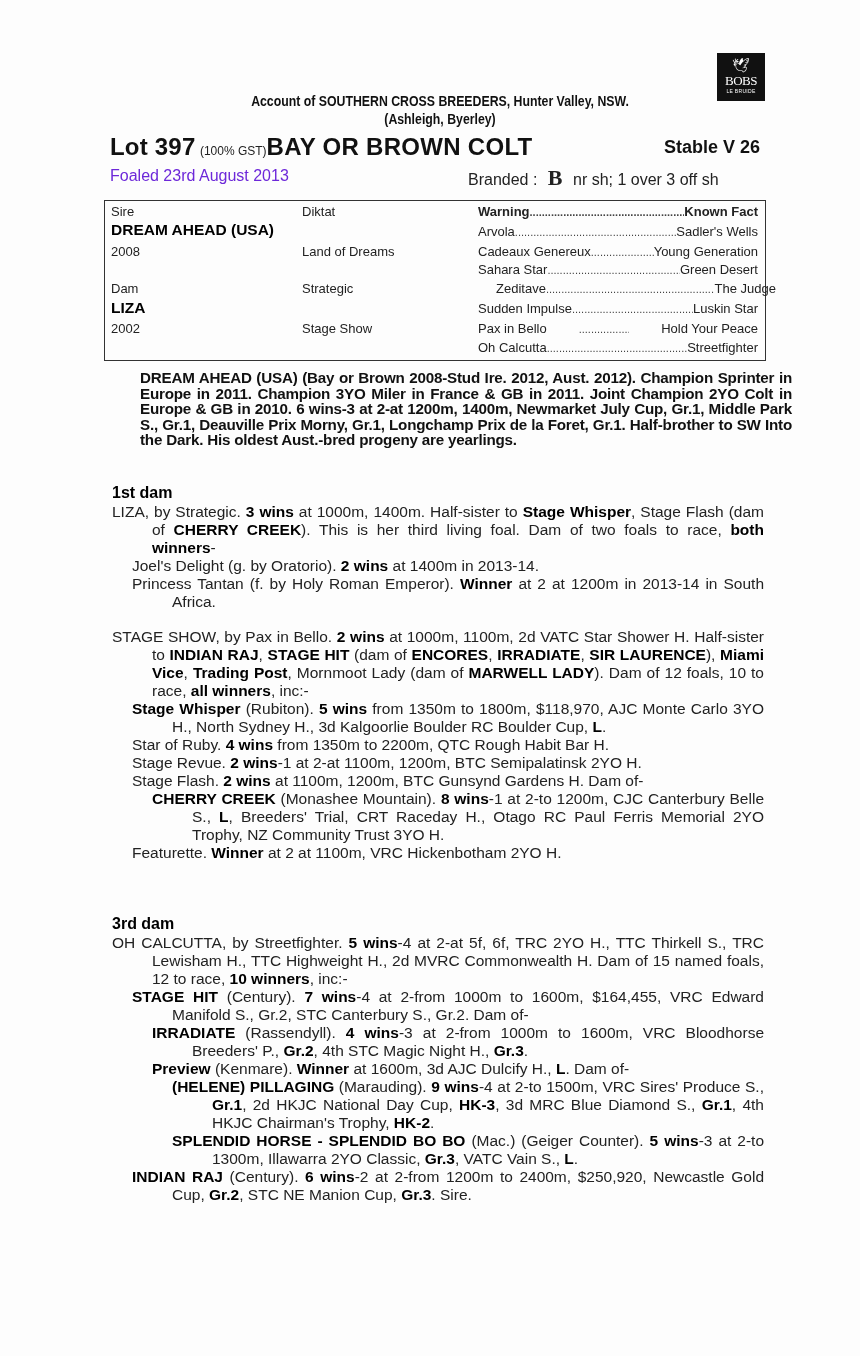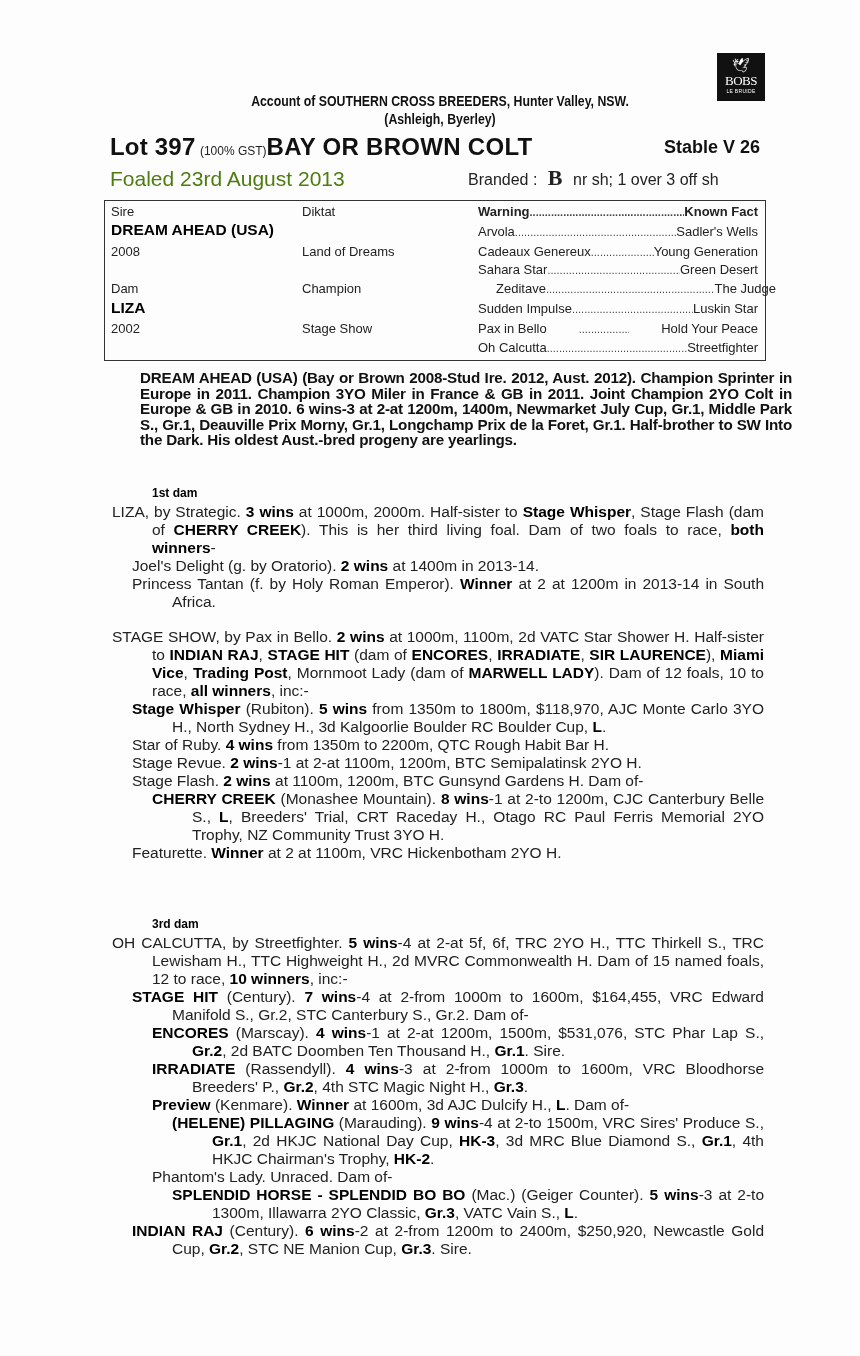--- a/index.html
+++ b/index.html
@@ -10,35 +10,35 @@
   .logo .bird { font-size:14px; line-height:18px; margin-top:3px; }
   .logo .name { font-family:"Liberation Serif", serif; font-size:13px; line-height:13px; letter-spacing:-0.5px; }
   .logo .sub { font-size:5px; line-height:8px; letter-spacing:0.3px; }
   .account { left:100px; width:680px; text-align:center; font-weight:bold; font-size:15px; line-height:18px;
              transform:scaleX(0.82); transform-origin:center; }
   .lot-line { left:110px; top:133px; width:660px; height:30px; white-space:nowrap; }
   .lot-line .lot { font-weight:900; font-size:24px; letter-spacing:0.2px; }
   .lot-line .gst { font-size:12px; color:#222; }
   .lot-line .desc { font-weight:900; font-size:24px; letter-spacing:0.3px; }
   .lot-line .stable { position:absolute; right:10px; top:4px; font-weight:900; font-size:18px; }
-  .foaled { left:110px; top:167px; font-size:21px; color:#4d7c0f;text-align:right; }
+  .foaled { left:110px; top:167px; font-size:16px; color:#6d28d9;text-align:right; }
   .branded { left:468px; top:165px; font-size:16px; color:#222; white-space:nowrap; }
   .branded .brand { font-family:"Liberation Serif", serif; font-weight:bold; font-size:22px; margin:0 6px; }
   .ped-box { left:104px; top:200px; width:660px; height:159px; border:1.5px solid #333; }
   .ped-box .cell { position:absolute; font-size:13px; color:#222; white-space:nowrap;text-align:center; }
   .ped-box .bold { font-weight:900; font-size:15.5px; color:#000; }
   .ped-box .g3 { left:373px; width:280px; display:flex; font-size:13px; }
   .ped-box .g3 .l { white-space:nowrap; }
   .ped-box .g3 .dots { flex:1; overflow:hidden; white-space:nowrap; color:#444; }
   .ped-box .g3 .dots::after { content:"........................................................................................................"; letter-spacing:0; font-size:11px; }
   .ped-box .g3 .r { white-space:nowrap; }
   .sire-summary { left:112px; top:370px; width:652px; font-weight:900; font-size:15.2px; line-height:15.5px;
                   text-align:justify; letter-spacing:-0.2px;margin-left:28px; }
   .section { left:112px; width:652px; font-size:15.5px; line-height:18px; color:#222; }
-  .section .h { font-weight:900; font-size:12px; color:#000; margin-bottom:1px;margin-left:40px; }
+  .section .h { font-weight:900; font-size:16px; color:#000; margin-bottom:1px; }
   .para { text-align:justify; text-align-last:left; }
   .para b, .para .b { font-weight:900; color:#000; }
   .i0 { padding-left:40px; text-indent:-40px; }
   .i1 { padding-left:60px; text-indent:-40px; }
   .i2 { padding-left:80px; text-indent:-40px; }
   .i3 { padding-left:100px; text-indent:-40px; }
 </style>
 </head>
 <body>
 
@@ -67,21 +67,21 @@
 <div class="abs ped-box">
   <div class="cell" style="left:6px;top:3px;">Sire</div>
   <div class="cell bold" style="left:6px;top:20px;">DREAM AHEAD (USA)</div>
   <div class="cell" style="left:6px;top:43px;">2008</div>
   <div class="cell" style="left:6px;top:80px;">Dam</div>
   <div class="cell bold" style="left:6px;top:98px;">LIZA</div>
   <div class="cell" style="left:6px;top:120px;">2002</div>
 
   <div class="cell" style="left:197px;top:3px;">Diktat</div>
   <div class="cell" style="left:197px;top:43px;">Land of Dreams</div>
-  <div class="cell" style="left:197px;top:80px;">Champion</div>
+  <div class="cell" style="left:197px;top:80px;">Strategic</div>
   <div class="cell" style="left:197px;top:120px;">Stage Show</div>
 
   <div class="cell g3" style="top:3px;font-weight:bold;">
       <span class="l">Warning</span>
       <span class="dots"></span>
       <span class="r">Known Fact</span>
     </div>
   <div class="cell g3" style="top:23px;">
       <span class="l">Arvola</span>
       <span class="dots"></span>
@@ -117,42 +117,40 @@
       <span class="dots"></span>
       <span class="r">Streetfighter</span>
     </div>
 </div>
 
 <div class="abs sire-summary">DREAM AHEAD (USA) (Bay or Brown 2008-Stud Ire. 2012, Aust. 2012). Champion Sprinter in Europe in 2011. Champion 3YO Miler in France &amp; GB in 2011. Joint Champion 2YO Colt in Europe &amp; GB in 2010. 6 wins-3 at 2-at 1200m, 1400m, Newmarket July Cup, Gr.1, Middle Park S., Gr.1, Deauville Prix Morny, Gr.1, Longchamp Prix de la Foret, Gr.1. Half-brother to SW Into the Dark. His oldest Aust.-bred progeny are yearlings.</div>
 
 <div class="abs section" style="top:484px; left:112px;">
   <div class="h">1st dam</div>
   <div class="entries">
-      <div class="para i0"><span>LIZA, by Strategic. </span><span class="b">3 wins</span><span> at 1000m, 2000m. Half-sister to </span><span class="b">Stage Whisper</span><span>, Stage Flash (dam of </span><span class="b">CHERRY CREEK</span><span>). This is her third living foal. Dam of two foals to race, </span><span class="b">both winners</span><span>-</span></div>
+      <div class="para i0"><span>LIZA, by Strategic. </span><span class="b">3 wins</span><span> at 1000m, 1400m. Half-sister to </span><span class="b">Stage Whisper</span><span>, Stage Flash (dam of </span><span class="b">CHERRY CREEK</span><span>). This is her third living foal. Dam of two foals to race, </span><span class="b">both winners</span><span>-</span></div>
       <div class="para i1"><span>Joel's Delight (g. by Oratorio). </span><span class="b">2 wins</span><span> at 1400m in 2013-14.</span></div>
       <div class="para i1"><span>Princess Tantan (f. by Holy Roman Emperor). </span><span class="b">Winner</span><span> at 2 at 1200m in 2013-14 in South Africa.</span></div>
     </div>
 </div>
 <div class="abs section" style="top:628px; left:112px;">
   <div class="entries">
       <div class="para i0"><span>STAGE SHOW, by Pax in Bello. </span><span class="b">2 wins</span><span> at 1000m, 1100m, 2d VATC Star Shower H. Half-sister to </span><span class="b">INDIAN RAJ</span><span>, </span><span class="b">STAGE HIT</span><span> (dam of </span><span class="b">ENCORES</span><span>, </span><span class="b">IRRADIATE</span><span>, </span><span class="b">SIR LAURENCE</span><span>), </span><span class="b">Miami Vice</span><span>, </span><span class="b">Trading Post</span><span>, Mornmoot Lady (dam of </span><span class="b">MARWELL LADY</span><span>). Dam of 12 foals, 10 to race, </span><span class="b">all winners</span><span>, inc:-</span></div>
       <div class="para i1"><span class="b">Stage Whisper</span><span> (Rubiton). </span><span class="b">5 wins</span><span> from 1350m to 1800m, $118,970, AJC Monte Carlo 3YO H., North Sydney H., 3d Kalgoorlie Boulder RC Boulder Cup, </span><span class="b">L</span><span>.</span></div>
       <div class="para i1"><span>Star of Ruby. </span><span class="b">4 wins</span><span> from 1350m to 2200m, QTC Rough Habit Bar H.</span></div>
       <div class="para i1"><span>Stage Revue. </span><span class="b">2 wins</span><span>-1 at 2-at 1100m, 1200m, BTC Semipalatinsk 2YO H.</span></div>
       <div class="para i1"><span>Stage Flash. </span><span class="b">2 wins</span><span> at 1100m, 1200m, BTC Gunsynd Gardens H. Dam of-</span></div>
       <div class="para i2"><span class="b">CHERRY CREEK</span><span> (Monashee Mountain). </span><span class="b">8 wins</span><span>-1 at 2-to 1200m, CJC Canterbury Belle S., </span><span class="b">L</span><span>, Breeders' Trial, CRT Raceday H., Otago RC Paul Ferris Memorial 2YO Trophy, NZ Community Trust 3YO H.</span></div>
       <div class="para i1"><span>Featurette. </span><span class="b">Winner</span><span> at 2 at 1100m, VRC Hickenbotham 2YO H.</span></div>
     </div>
 </div>
 <div class="abs section" style="top:915px; left:112px;">
   <div class="h">3rd dam</div>
   <div class="entries">
       <div class="para i0"><span>OH CALCUTTA, by Streetfighter. </span><span class="b">5 wins</span><span>-4 at 2-at 5f, 6f, TRC 2YO H., TTC Thirkell S., TRC Lewisham H., TTC Highweight H., 2d MVRC Commonwealth H. Dam of 15 named foals, 12 to race, </span><span class="b">10 winners</span><span>, inc:-</span></div>
       <div class="para i1"><span class="b">STAGE HIT</span><span> (Century). </span><span class="b">7 wins</span><span>-4 at 2-from 1000m to 1600m, $164,455, VRC Edward Manifold S., Gr.2, STC Canterbury S., Gr.2. Dam of-</span></div>
-      <div class="para i2"><span class="b">ENCORES</span><span> (Marscay). </span><span class="b">4 wins</span><span>-1 at 2-at 1200m, 1500m, $531,076, STC Phar Lap S., </span><span class="b">Gr.2</span><span>, 2d BATC Doomben Ten Thousand H., </span><span class="b">Gr.1</span><span>. Sire.</span></div>
       <div class="para i2"><span class="b">IRRADIATE</span><span> (Rassendyll). </span><span class="b">4 wins</span><span>-3 at 2-from 1000m to 1600m, VRC Bloodhorse Breeders' P., </span><span class="b">Gr.2</span><span>, 4th STC Magic Night H., </span><span class="b">Gr.3</span><span>.</span></div>
       <div class="para i2"><span class="b">Preview</span><span> (Kenmare). </span><span class="b">Winner</span><span> at 1600m, 3d AJC Dulcify H., </span><span class="b">L</span><span>. Dam of-</span></div>
       <div class="para i3"><span class="b">(HELENE) PILLAGING</span><span> (Marauding). </span><span class="b">9 wins</span><span>-4 at 2-to 1500m, VRC Sires' Produce S., </span><span class="b">Gr.1</span><span>, 2d HKJC National Day Cup, </span><span class="b">HK-3</span><span>, 3d MRC Blue Diamond S., </span><span class="b">Gr.1</span><span>, 4th HKJC Chairman's Trophy, </span><span class="b">HK-2</span><span>.</span></div>
-      <div class="para i2"><span>Phantom's Lady. Unraced. Dam of-</span></div>
       <div class="para i3"><span class="b">SPLENDID HORSE - SPLENDID BO BO</span><span> (Mac.) (Geiger Counter). </span><span class="b">5 wins</span><span>-3 at 2-to 1300m, Illawarra 2YO Classic, </span><span class="b">Gr.3</span><span>, VATC Vain S., </span><span class="b">L</span><span>.</span></div>
       <div class="para i1"><span class="b">INDIAN RAJ</span><span> (Century). </span><span class="b">6 wins</span><span>-2 at 2-from 1200m to 2400m, $250,920, Newcastle Gold Cup, </span><span class="b">Gr.2</span><span>, STC NE Manion Cup, </span><span class="b">Gr.3</span><span>. Sire.</span></div>
     </div>
 </div>
 
 </body></html>

